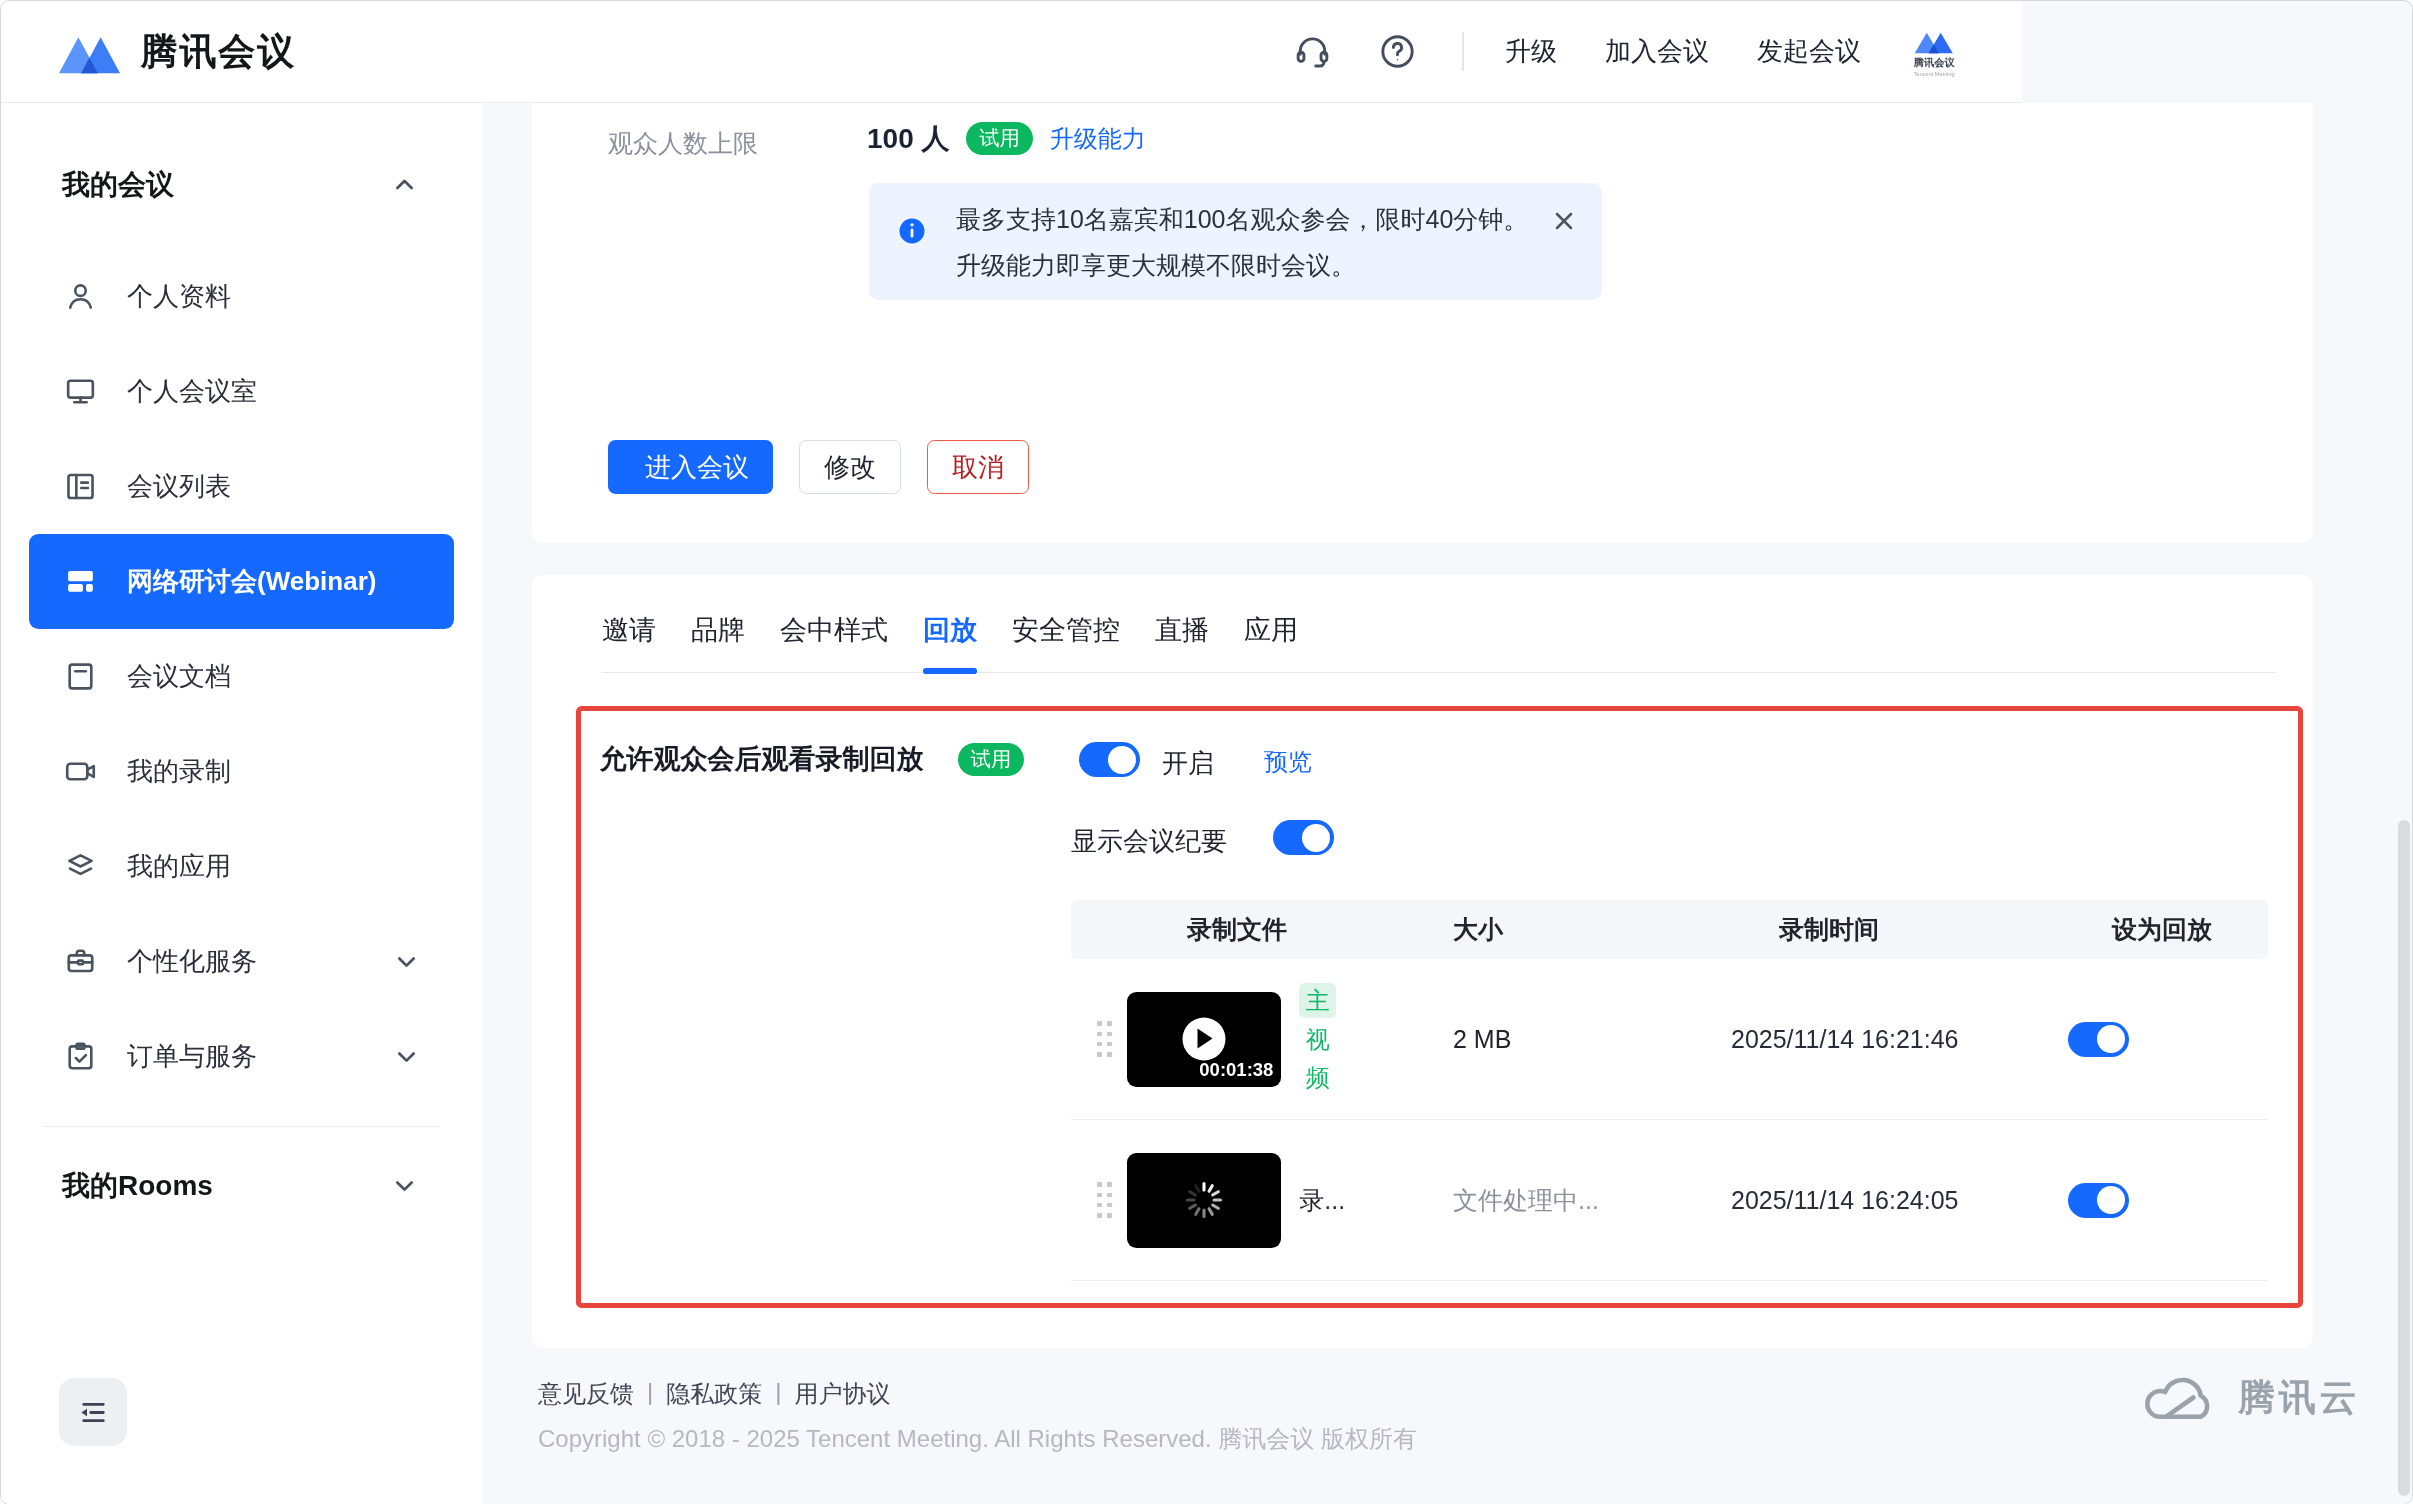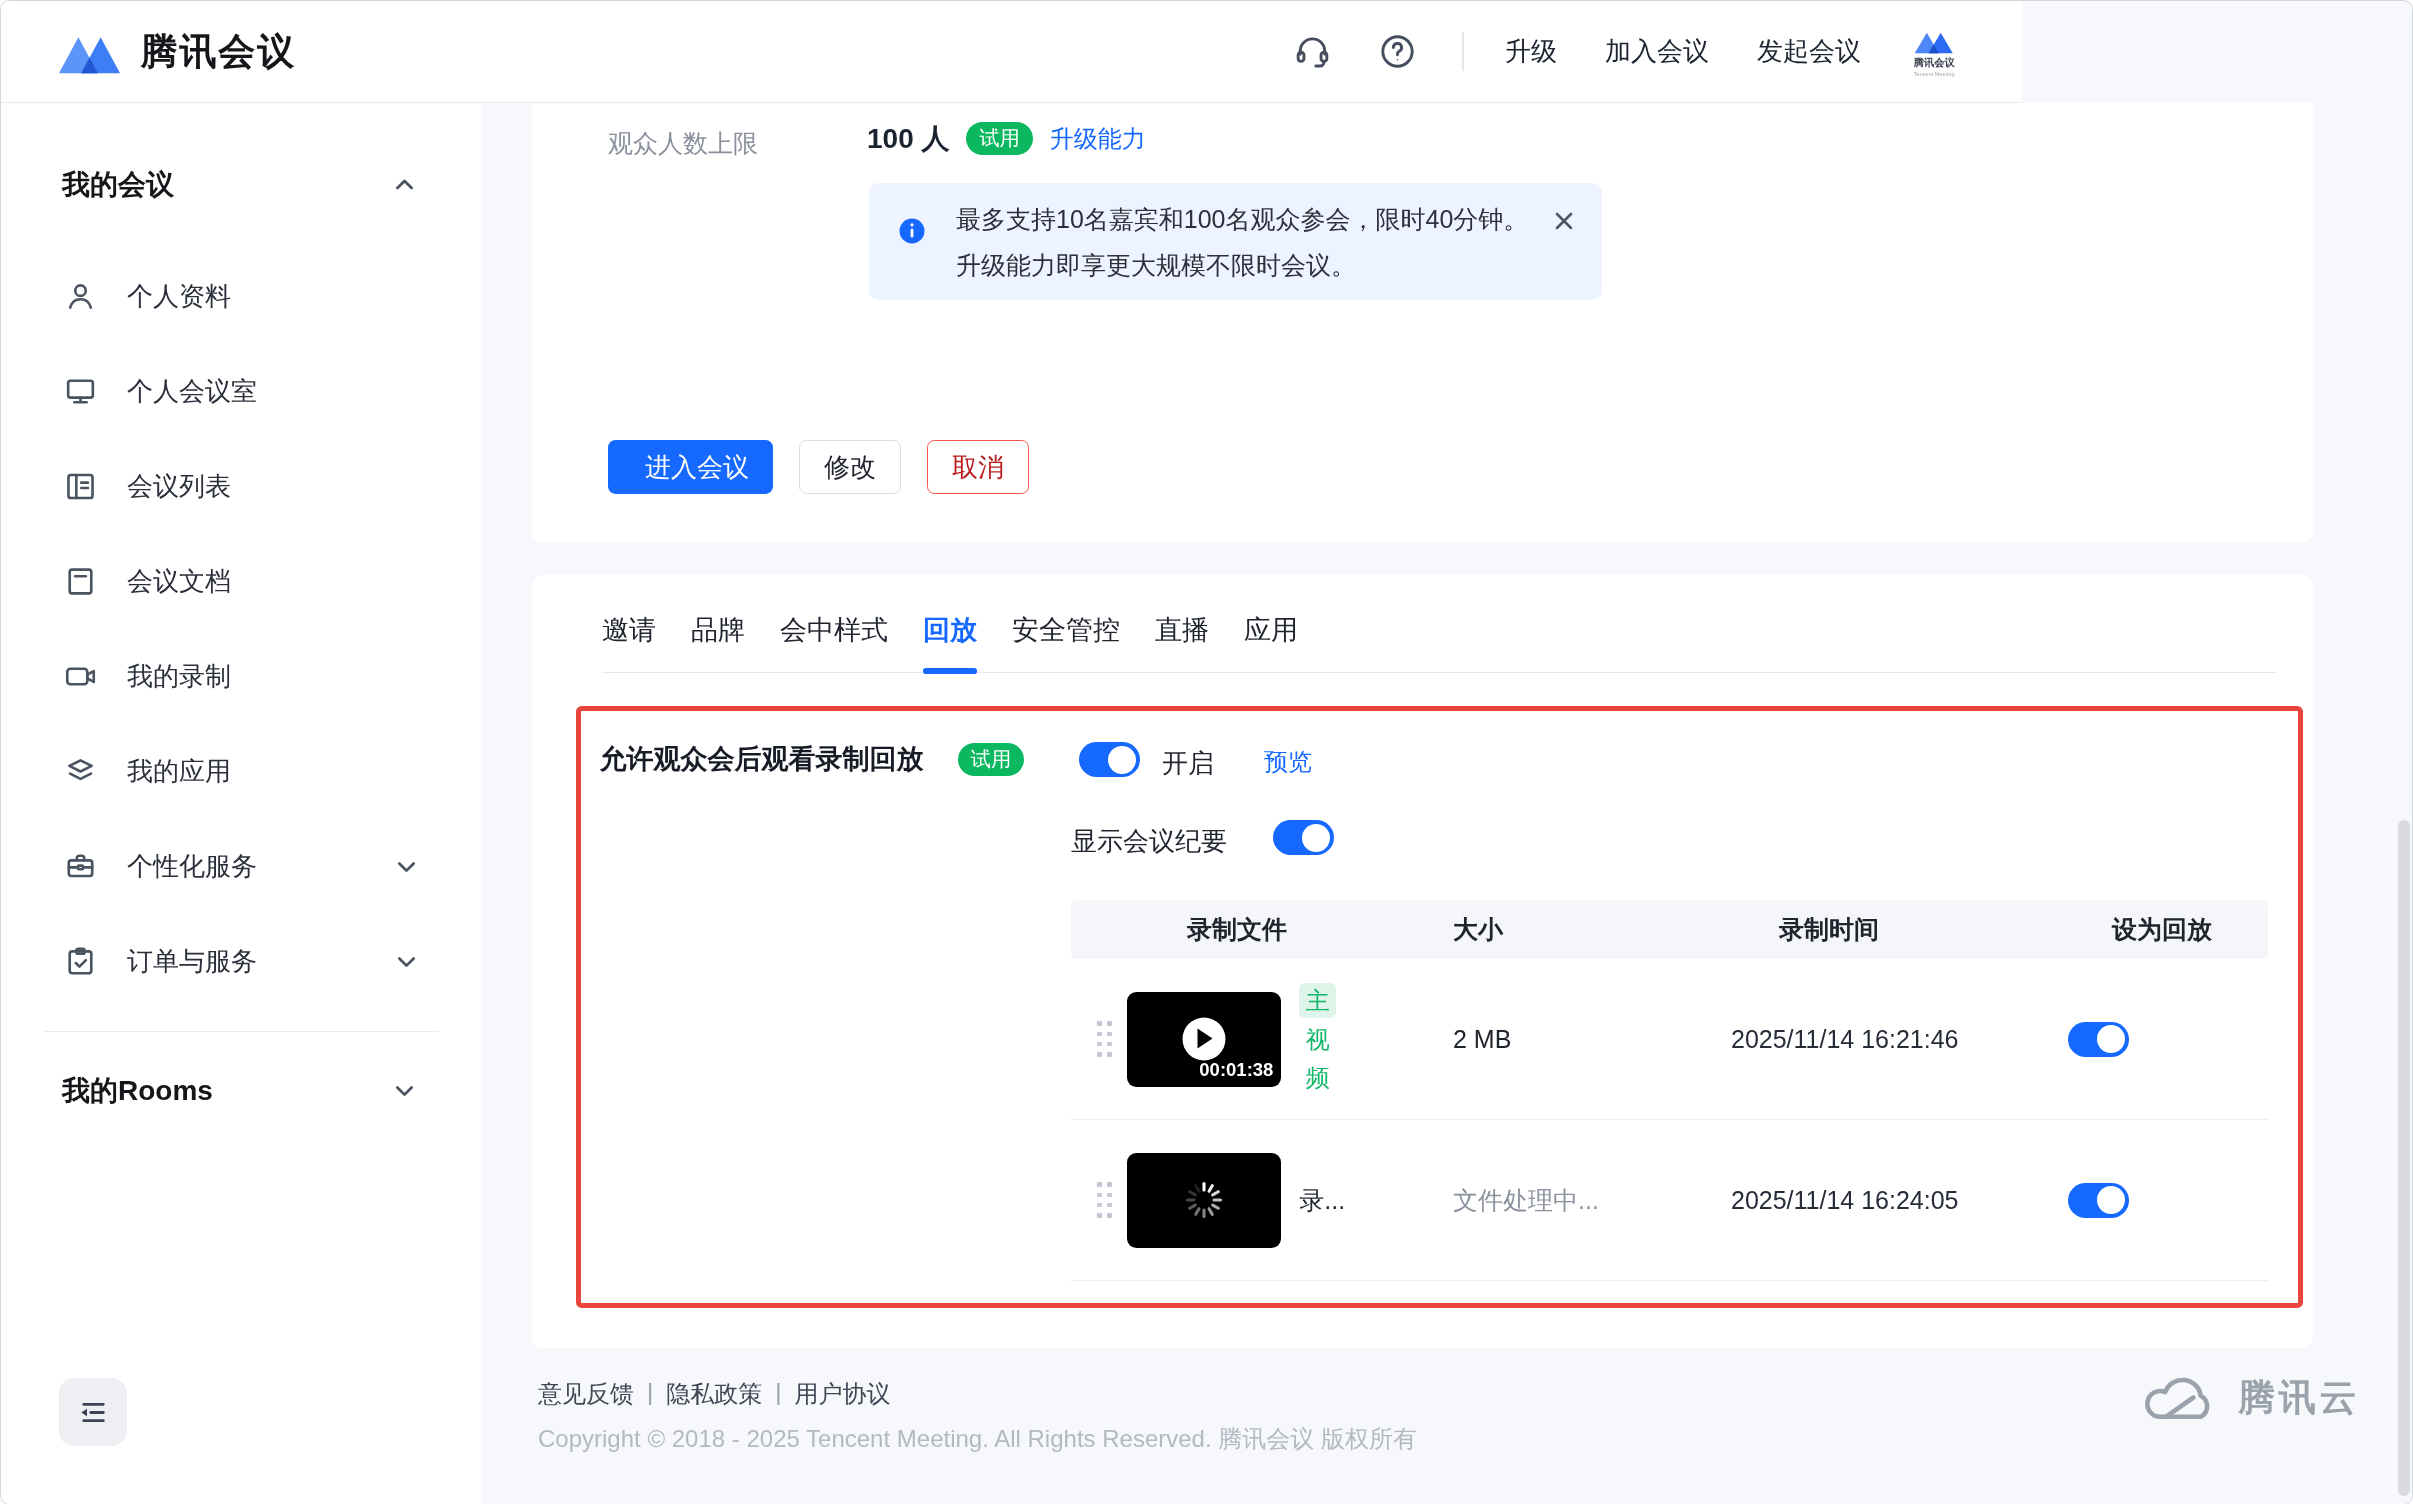--- a/index.html
+++ b/index.html
@@ -191,20 +191,28 @@
               <path d="M12 16v3M8 19h8"></path>
             </svg></span>
         <span class="slabel">个人会议室</span>
       </div>
       <div class="side-item">
         <span class="sicon"><svg viewBox="0 0 24 24">
               <rect x="4.2" y="4.5" width="15.6" height="15" rx="1.5"></rect>
               <path d="M9.3 4.5v15M12.5 9.5h4.3M12.5 13h4.3"></path>
             </svg></span>
         <span class="slabel">会议列表</span>
+      </div>
+      <div class="side-item active">
+        <span class="sicon"><svg viewBox="0 0 24 24" style="stroke:none">
+              <rect x="4" y="5.2" width="16" height="6.6" rx="1.2" fill="#fff"></rect>
+              <rect x="4" y="13.6" width="9.6" height="5" rx="1.2" fill="#fff"></rect>
+              <rect x="15.6" y="13.6" width="4.4" height="5" rx="1.2" fill="#fff"></rect>
+            </svg></span>
+        <span class="slabel">网络研讨会(Webinar)</span>
       </div>
       <div class="side-item">
         <span class="sicon"><svg viewBox="0 0 24 24">
               <rect x="5" y="4.3" width="14" height="15.4" rx="1.5"></rect>
               <path d="M8.6 8.6h6.8"></path>
             </svg></span>
         <span class="slabel">会议文档</span>
       </div>
       <div class="side-item">
         <span class="sicon"><svg viewBox="0 0 24 24">

